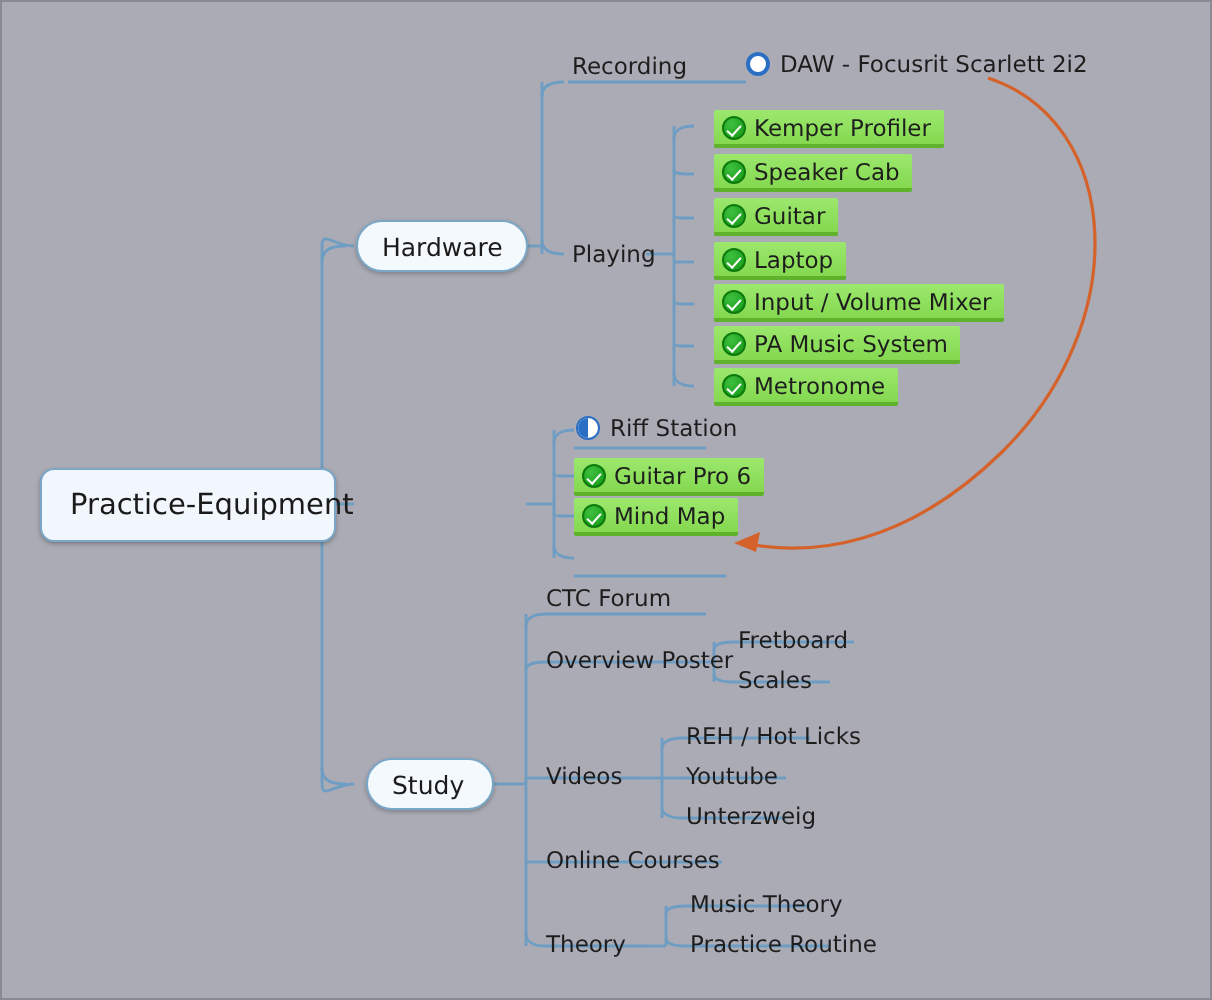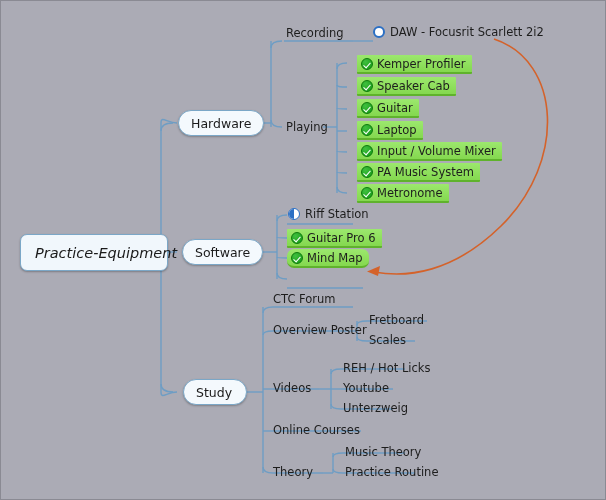--- a/index.html
+++ b/index.html
@@ -34,21 +34,20 @@
     white-space: nowrap;
     color: #1b1b1b;
   }
   .node.root {
     background: #f1f7fc;
     border: 1px solid #7ba7c7;
     border-radius: 7px;
     box-shadow: 0 1px 2px rgba(0,0,0,.28);
     font-size: 14.5px;
     padding: 0 14px;
-    font-style: italic;
   }
   .node.branch {
     background: #f4f9fd;
     border: 1px solid #7ba7c7;
     border-radius: 13px;
     box-shadow: 0 1px 2px rgba(0,0,0,.25);
     font-size: 12.5px;
     padding: 0 12px;
   }
 
@@ -212,23 +211,20 @@
   </svg>
 
   <div class="node root" style="left:19px; top:233px; width:148px; height:37px;">
     <span>Practice-Equipment</span>
   </div>
 
   <div class="node branch" style="left:177px; top:109px; width:86px; height:26px;">
     <span>Hardware</span>
   </div>
 
-  <div class="node branch" style="left:181px; top:238px; width:81px; height:26px;">
-    <span>Software</span>
-  </div>
 
   <div class="node branch" style="left:182px; top:378px; width:64px; height:26px;">
     <span>Study</span>
   </div>
 
   <div class="leaf" style="left:285px; top:25px;">
     <span>Recording</span>
   </div>
 
   <div class="leaf" style="left:285px; top:119px;">
@@ -270,21 +266,21 @@
   </div>
 
   <div class="leaf plainicon" style="left:287px; top:206px;">
     <span class="ico half"></span>
     <span>Riff Station</span>
   </div>
   <div class="leaf green" style="left:286px; top:228px;">
     <span class="ico check"></span>
     <span>Guitar Pro 6</span>
   </div>
-  <div class="leaf green" style="left:286px; top:248px;border-radius:7px;">
+  <div class="leaf green" style="left:286px; top:248px;">
     <span class="ico check"></span>
     <span>Mind Map</span>
   </div>
 
   <div class="leaf" style="left:272px; top:291px;">
     <span>CTC Forum</span>
   </div>
 
   <div class="leaf" style="left:272px; top:322px;">
     <span>Overview Poster</span>

